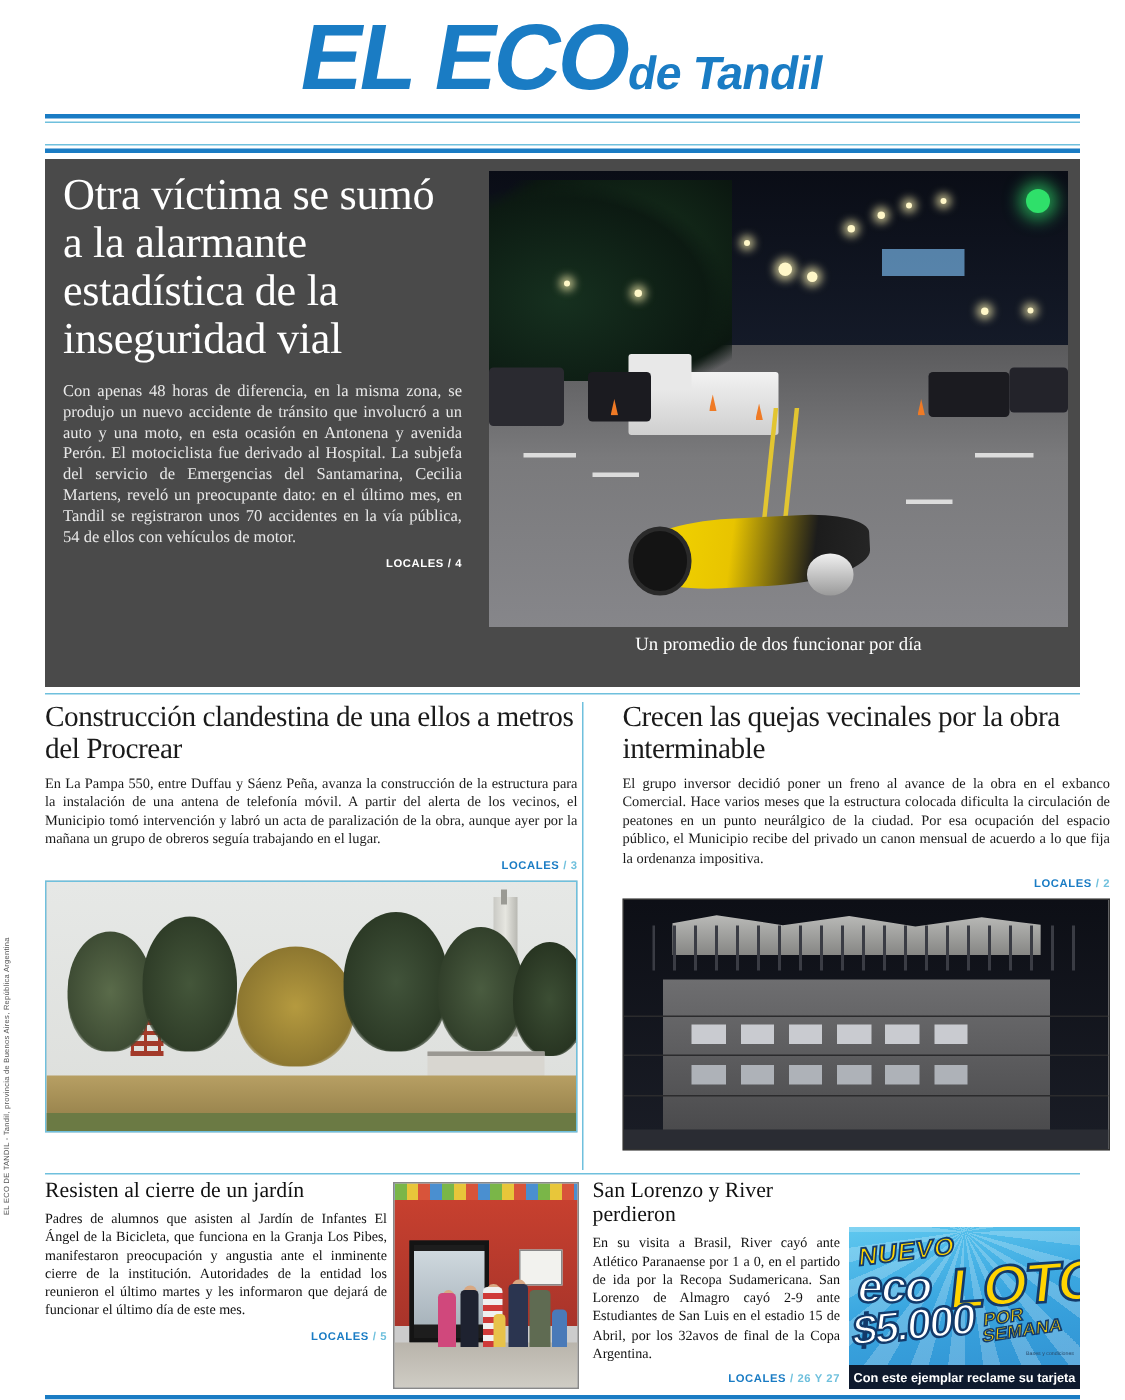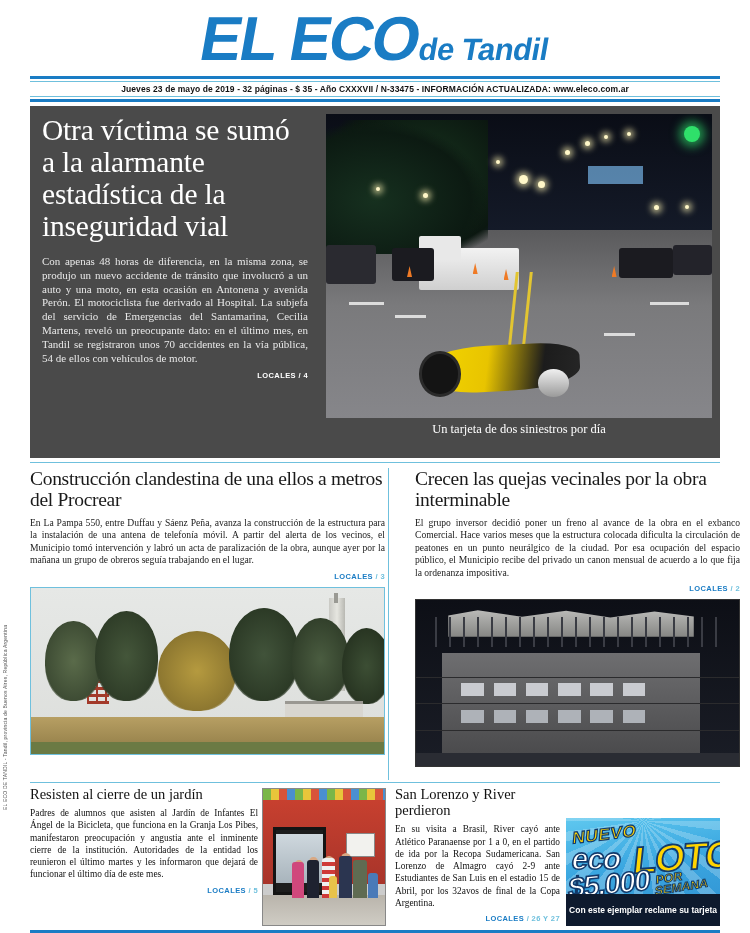--- a/index.html
+++ b/index.html
@@ -148,21 +148,21 @@
     -webkit-text-stroke: 1.6px #123a6b; letter-spacing: -1.5px;
   }
   .ad-semana {
     position: absolute; left: 90px; top: 52px; width: 64px;
     font-family: "Liberation Sans", sans-serif; font-weight: bold;
     font-size: 12px; color: #ffd400; line-height: 0.95;
     transform: skewX(-12deg) rotate(-9deg);
     -webkit-text-stroke: 1px #123a6b;
   }
   .ad-bar {
-    position: absolute; left: 0; bottom: 0; width: 100%; height: 32px;
+    position: absolute; left: 0; bottom: 0; width: 100%; height: 16px;
     background: #0e1a2e; color: #ffffff;
     font-family: "Liberation Sans", sans-serif; font-weight: bold;
     font-size: 8.5px; display: flex; align-items: center; justify-content: center;
   }
   .ad-fine {
     position: absolute; right: 4px; bottom: 22px;
     font-family: "Liberation Sans", sans-serif; font-size: 3.5px; color: #2a4a6a;
   }
 
   
@@ -261,21 +261,20 @@
 
   <div class="masthead">
     <div class="logo-wrap">
       <span class="logo-main">EL ECO</span>
       <span class="logo-sub">de Tandil</span>
     </div>
   </div>
 
   <div class="rule-thick" style="top:76px;"></div>
   <div class="rule-thin" style="top:81px;"></div>
-  <div class="dateline">Jueves 23 de mayo de 2019 - 32 páginas - $ 35 - Año CXXXVII / N-33475 - INFORMACIÓN ACTUALIZADA: www.eleco.com.ar</div>
   <div class="rule-thin" style="top:96px;"></div>
   <div class="rule-thick" style="top:99px;"></div>
 
   <div class="spine">EL ECO DE TANDIL - Tandil, provincia de Buenos Aires, República Argentina</div>
 
   <div class="lead">
 
     <div class="lead-left">
       <div class="lead-head">Otra víctima se sumó a la alarmante estadística de la inseguridad vial</div>
       <div class="lead-body">Con apenas 48 horas de diferencia, en la misma zona, se produjo un nuevo accidente de tránsito que involucró a un auto y una moto,  en esta ocasión en Antonena y avenida Perón. El motociclista fue derivado al Hospital. La subjefa del servicio de Emergencias del Santamarina, Cecilia Martens, reveló un preocupante dato: en el último mes, en Tandil se registraron unos 70 accidentes en la vía pública, 54 de ellos con vehículos de motor.</div>
@@ -319,21 +318,21 @@
         <div class="ns-cone" style="left:38%;top:49%;"></div>
         <div class="ns-cone" style="left:46%;top:51%;"></div>
         <div class="ns-cone" style="left:74%;top:50%;"></div>
         <div class="ns-moto-body"></div>
         <div class="ns-moto-wheel"></div>
         <div class="ns-helmet"></div>
       </div>
     </div>
 
     <div class="lead-caption">
-      <div>Un tarjeta de dos siniestros por día</div>
+      <div>Un promedio de dos funcionar por día</div>
     </div>
   </div>
 
   <div class="hsep" style="top:462px;"></div>
 
   <div class="vsep"></div>
 
   <div class="mid-left">
     <div class="sec-head">Construcción clandestina de una ellos a metros del Procrear</div>
     <div class="sec-body">En La Pampa 550, entre Duffau y Sáenz Peña, avanza la construcción de la estructura para la instalación de una antena de telefonía móvil. A partir del alerta de los vecinos, el Municipio tomó intervención y labró un acta de paralización de la obra, aunque ayer por la mañana un grupo de obreros seguía trabajando en el lugar.</div>

